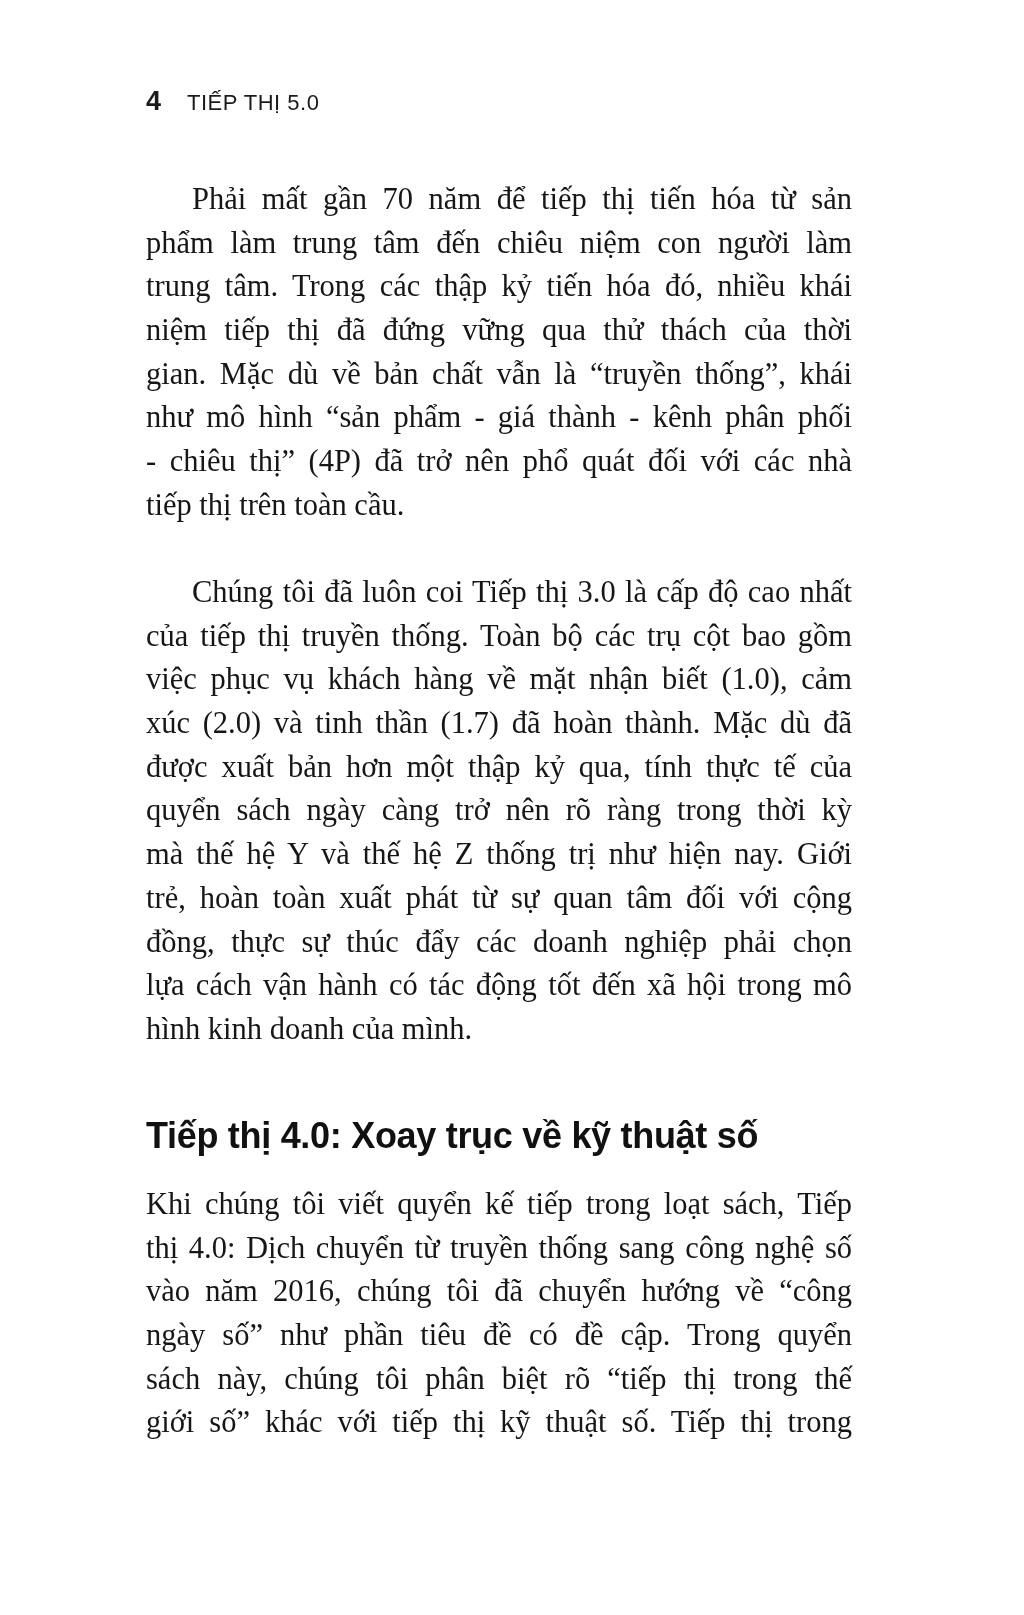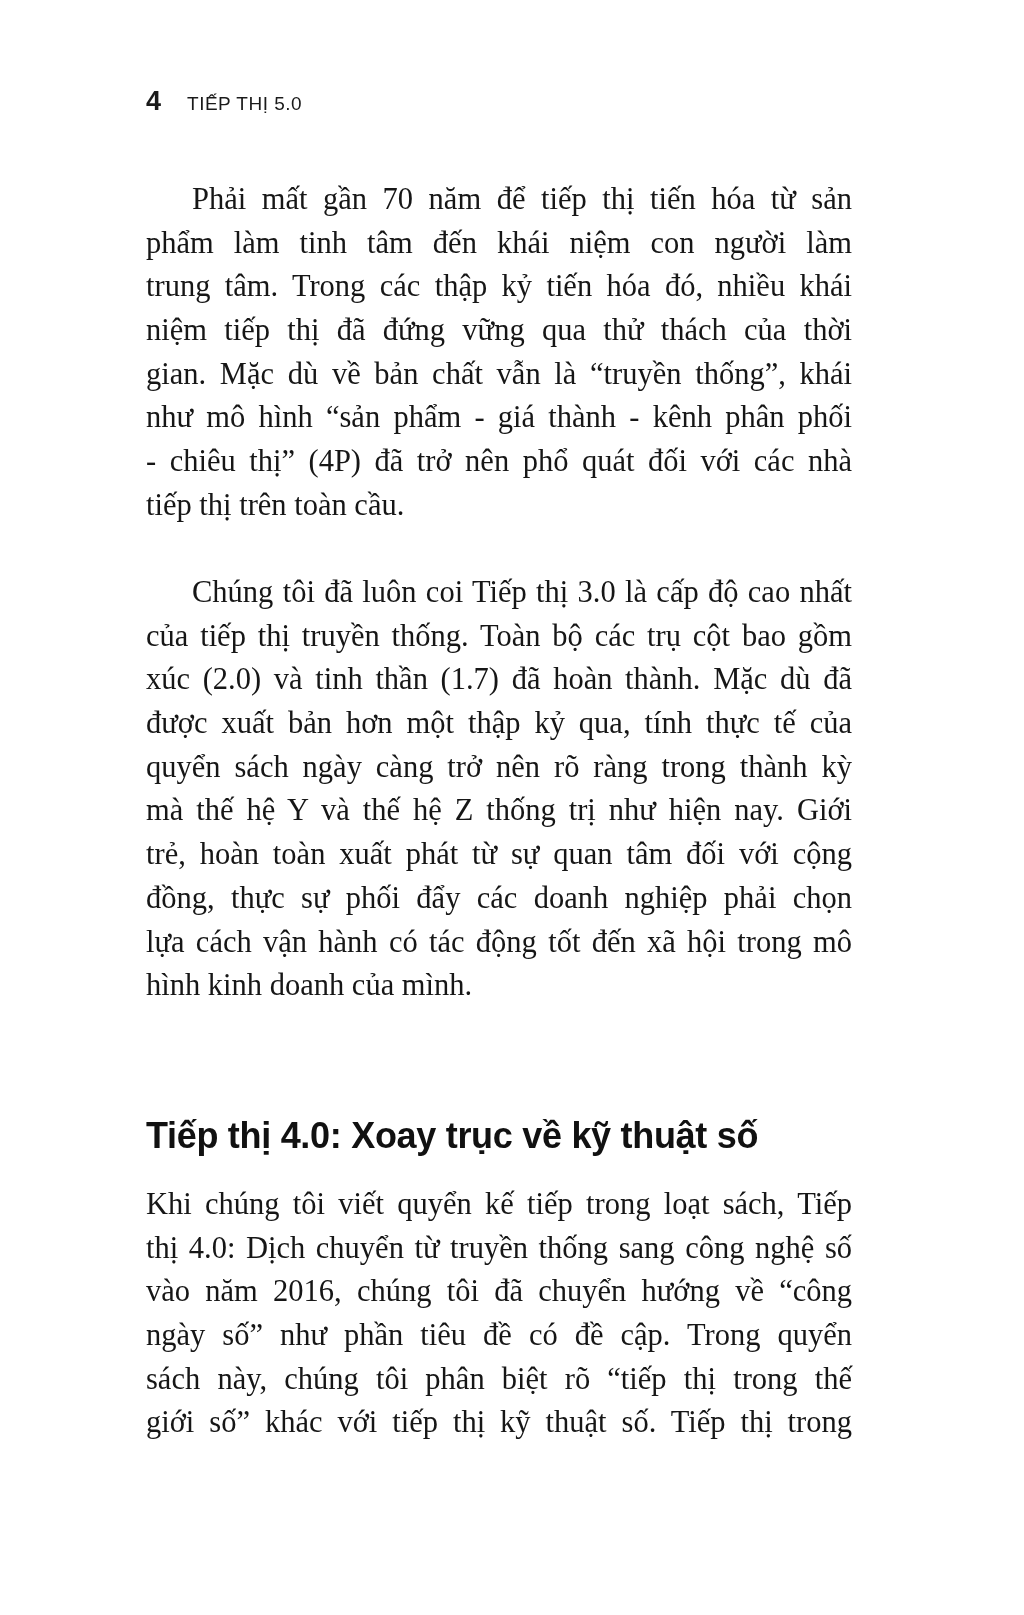--- a/index.html
+++ b/index.html
@@ -31,21 +31,21 @@
       align-items: baseline;
       font-family: "Liberation Sans", "DejaVu Sans", sans-serif;
       color: #1a1a1a;
     }
     .page-number {
       font-weight: bold;
       font-size: 27px;
       margin-right: 26px;
     }
     .running-title {
-      font-size: 19px;
+      font-size: 22px;
       letter-spacing: 0.5px;
     }
     .text-block {
       position: absolute;
       left: 146px;
       width: 706px;
       font-family: "Liberation Serif", "DejaVu Serif", serif;
       font-size: 30.5px;
       color: #161616;
     }
@@ -84,38 +84,39 @@
 
 <div class="page">
 
   <div class="running-header">
     <span class="page-number">4</span>
     <span class="running-title">TIẾP THỊ 5.0</span>
   </div>
 
   <div class="text-block para1">
     <span class="line indent">Phải mất gần 70 năm để tiếp thị tiến hóa từ sản</span>
-    <span class="line">phẩm làm tinh tâm đến khái niệm con người làm</span>
+    <span class="line">phẩm làm trung tâm đến chiêu niệm con người làm</span>
     <span class="line">trung tâm. Trong các thập kỷ tiến hóa đó, nhiều khái</span>
     <span class="line">niệm tiếp thị đã đứng vững qua thử thách của thời</span>
     <span class="line">gian. Mặc dù về bản chất vẫn là “truyền thống”, khái</span>
     <span class="line">như mô hình “sản phẩm - giá thành - kênh phân phối</span>
     <span class="line">- chiêu thị” (4P) đã trở nên phổ quát đối với các nhà</span>
     <span class="line last">tiếp thị trên toàn cầu.</span>
   </div>
 
   <div class="text-block para2">
     <span class="line indent">Chúng tôi đã luôn coi Tiếp thị 3.0 là cấp độ cao nhất</span>
     <span class="line">của tiếp thị truyền thống. Toàn bộ các trụ cột bao gồm</span>
+    <span class="line">việc phục vụ khách hàng về mặt nhận biết (1.0), cảm</span>
     <span class="line">xúc (2.0) và tinh thần (1.7) đã hoàn thành. Mặc dù đã</span>
     <span class="line">được xuất bản hơn một thập kỷ qua, tính thực tế của</span>
-    <span class="line">quyển sách ngày càng trở nên rõ ràng trong thành kỳ</span>
+    <span class="line">quyển sách ngày càng trở nên rõ ràng trong thời kỳ</span>
     <span class="line">mà thế hệ Y và thế hệ Z thống trị như hiện nay. Giới</span>
     <span class="line">trẻ, hoàn toàn xuất phát từ sự quan tâm đối với cộng</span>
-    <span class="line">đồng, thực sự phối đẩy các doanh nghiệp phải chọn</span>
+    <span class="line">đồng, thực sự thúc đẩy các doanh nghiệp phải chọn</span>
     <span class="line">lựa cách vận hành có tác động tốt đến xã hội trong mô</span>
     <span class="line last">hình kinh doanh của mình.</span>
   </div>
 
   <h2 class="section-heading" style="margin:0;text-align:right;">Tiếp thị 4.0: Xoay trục về kỹ thuật số</h2>
 
   <div class="text-block para3">
     <span class="line"><span>Khi chúng tôi viết quyển kế tiếp trong loạt sách, </span><span class="italic">Tiếp</span></span>
     <span class="line italic">thị 4.0: Dịch chuyển từ truyền thống sang công nghệ số</span>
     <span class="line">vào năm 2016, chúng tôi đã chuyển hướng về “công</span>

